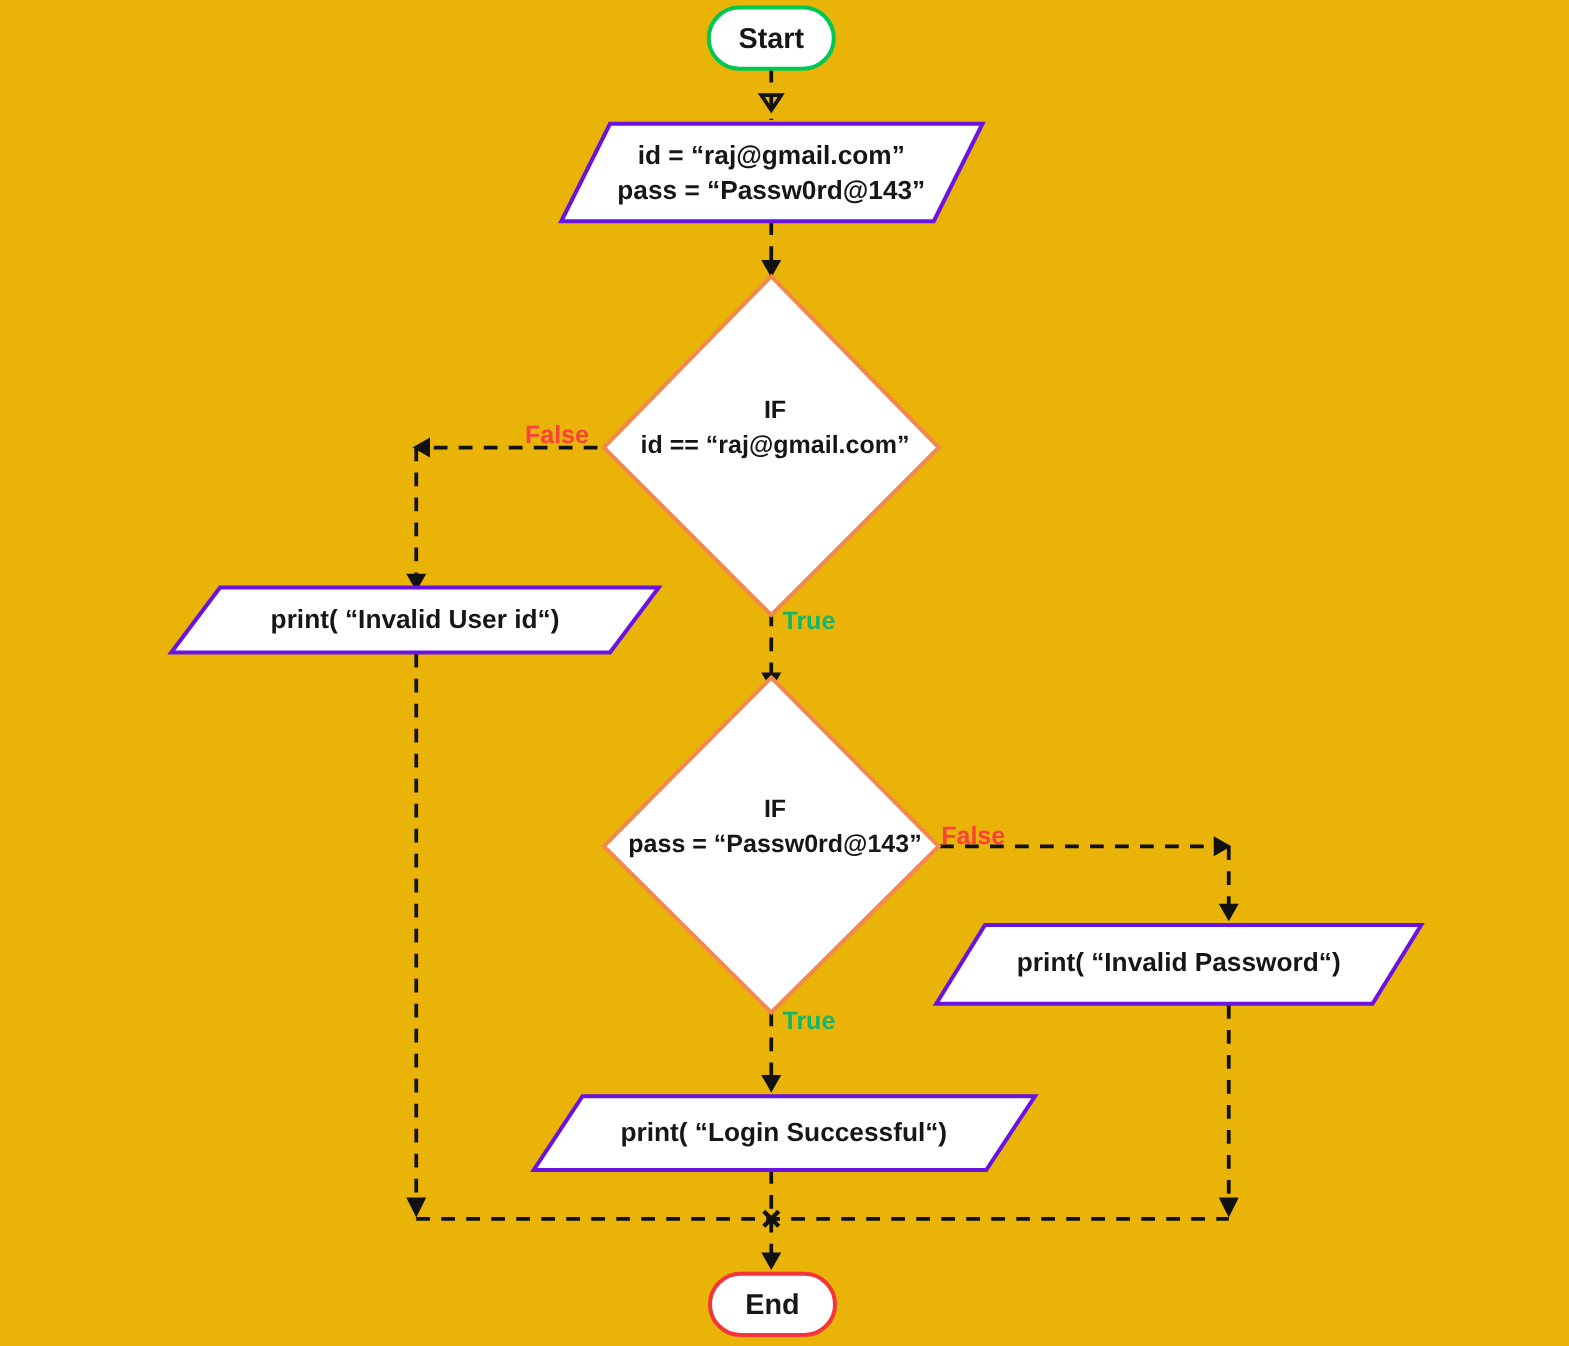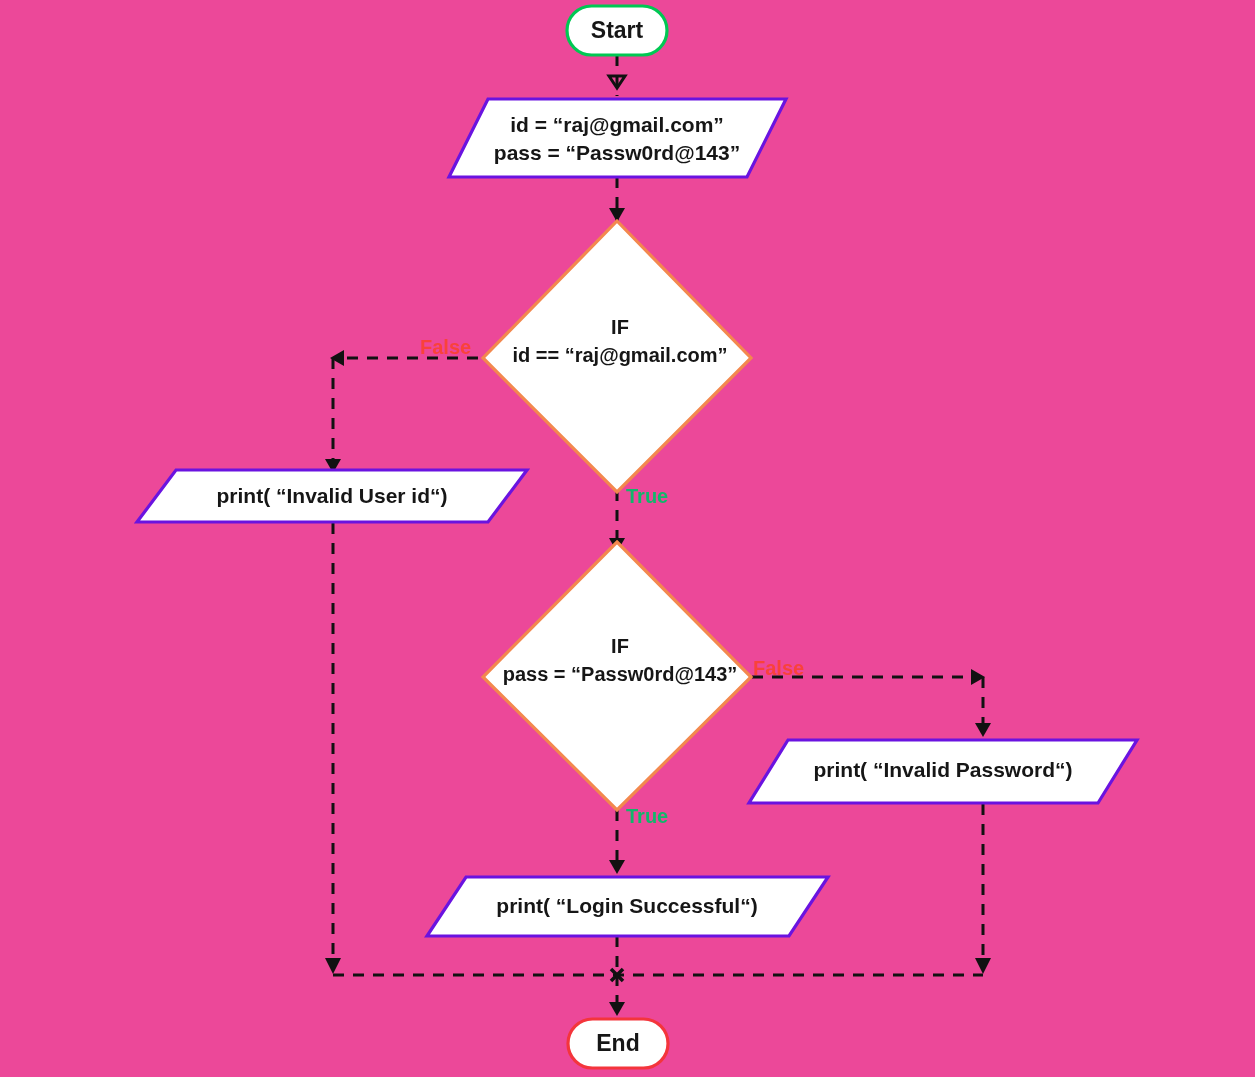--- a/index.html
+++ b/index.html
@@ -10,21 +10,21 @@
   body {
     width: 1255px;
     height: 1077px;
     font-family: "Liberation Sans", sans-serif;
     overflow: hidden;
   }
   #flowchart-root {
     position: relative;
     width: 1255px;
     height: 1077px;
-    background: #ec4899;
+    background: #eab308;
   }
   svg.chart-svg {
     position: absolute;
     left: 0;
     top: 0;
     width: 1255px;
     height: 1077px;
     display: block;
   }
   .node-text {

